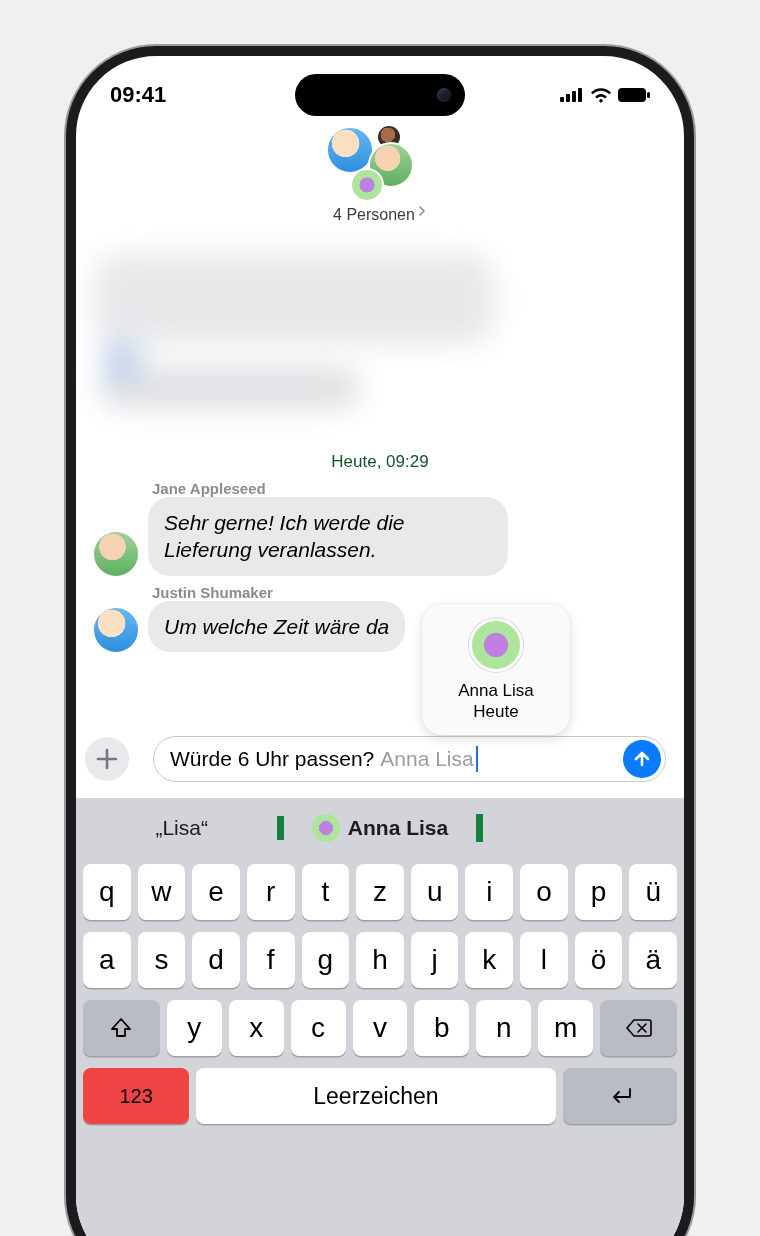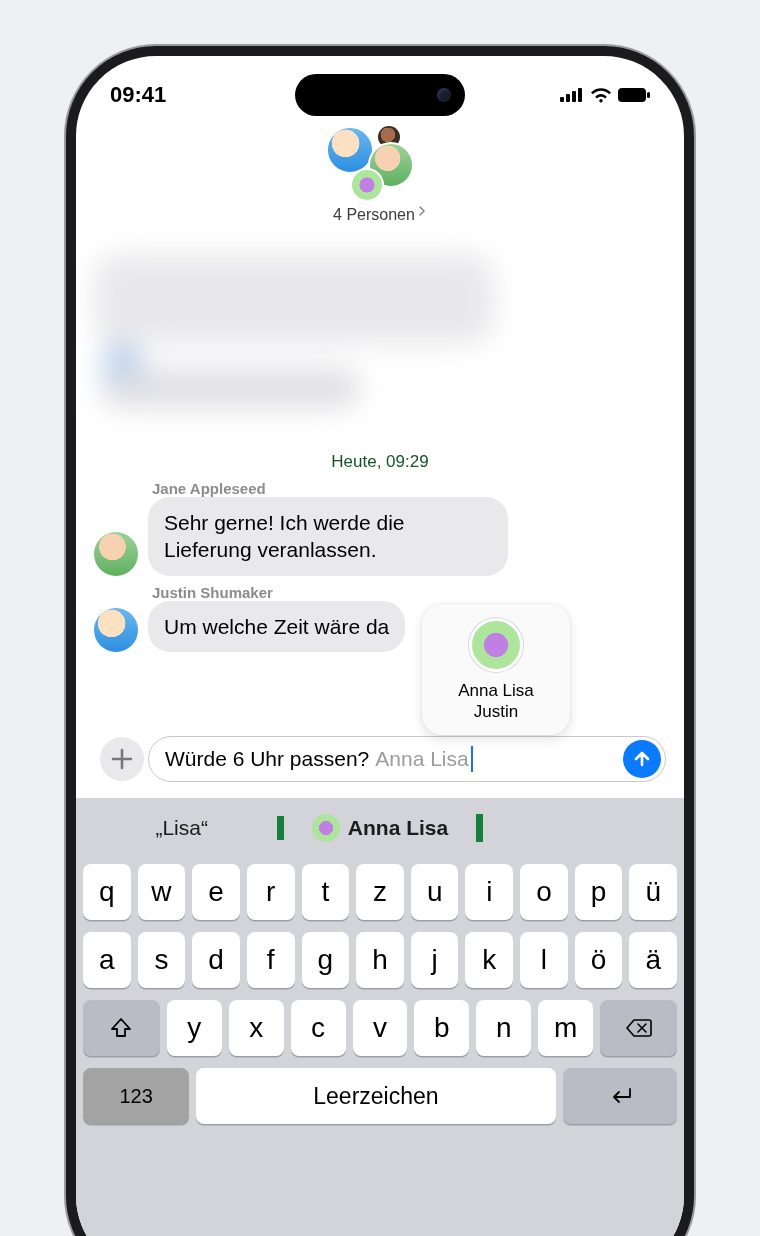--- a/index.html
+++ b/index.html
@@ -92,31 +92,32 @@
   }
   .ava-jane  { background: radial-gradient(circle at 42% 34%, #f6d2b2 0 34%, transparent 35%), linear-gradient(#9ed29a,#5fb061); }
   .ava-justin{ background: radial-gradient(circle at 40% 35%, #fce0c2 0 35%, transparent 36%), linear-gradient(#6ab7f0,#2d8fe0); }
   .ava-anna  { background: radial-gradient(circle at 50% 50%, #c07fe2 0 35%, transparent 36%), #aee59d; }
 
   .sender { font-size:15px; color:#8b8b90; margin-left:58px; margin-top:8px;font-weight:bold; }
   .bubble {
     background:#e9e9eb; color:#000; font-size:21px; line-height:1.3;
     padding:12px 16px; border-radius:22px; max-width:360px;
     position:relative;
+    font-style:italic;
   }
   .bubble::before {
     content:""; position:absolute; left:-6px; bottom:2px;
     width:18px; height:18px; background:#e9e9eb;
     border-bottom-right-radius:16px;
     clip-path: path("M0 18 Q12 18 18 6 Q14 18 0 18 Z");
   }
 
   .compose {
-    position:absolute; left:24px; right:18px; top:680px;
-    display:flex; align-items:center; gap:4px;
+    position:absolute; left:9px; right:18px; top:680px;
+    display:flex; align-items:center; gap:24px;
   }
   .plus-btn {
     width:44px; height:44px; border-radius:50%; background:#e9e9eb;
     display:flex; align-items:center; justify-content:center;
     color:#77777c; font-size:28px;
   }
   .input-pill {
     flex:1; height:46px; border:1px solid #c9c9cd; border-radius:26px;
     display:flex; align-items:center; padding:0 50px 0 16px;
     font-size:21px; position:relative;
@@ -160,21 +161,21 @@
   .krow { display:flex; gap:7px; padding:6px 7px; }
   .key {
     flex:1; height:56px; background:#fff; border-radius:8px;
     box-shadow:0 1.5px 0 #9d9fa5;
     display:flex; align-items:center; justify-content:center;
     font-size:28px;
   }
   .key.wide { flex:1.4; background:#b9bcc4; }
   .key.space { flex:4.4; font-size:23px; }
   .key.action { flex:1.4; background:#b9bcc4; }
-  .key.fn { flex:1.3; background:#a3a3a3; font-size:20px; }
+  .key.fn { flex:1.3; background:#ef4444; font-size:20px; }
 
 </style>
 </head>
 <body>
 
 <div class="phone">
   <div class="notch"></div>
 
   <div class="status-bar">
     <span>09:41</span>
@@ -229,21 +230,21 @@
     <div class="msg-block">
       <div class="ava-sm ava-justin"></div>
       <div class="bubble">Um welche Zeit wäre da</div>
     </div>
   </div>
 
   <div class="mention-popover">
     <div class="ava-sm ava-anna"></div>
     <div class="name">
       <span>Anna Lisa</span><br>
-      <span>Justin</span>
+      <span>Heute</span>
     </div>
   </div>
 
   <div class="compose">
     <div class="plus-btn">
       <svg width="22" height="22" viewBox="0 0 22 22">
           <path d="M11 2v18M2 11h18" stroke="#77777c" stroke-width="2.6" stroke-linecap="round"></path>
         </svg>
     </div>
     <div class="input-pill">

